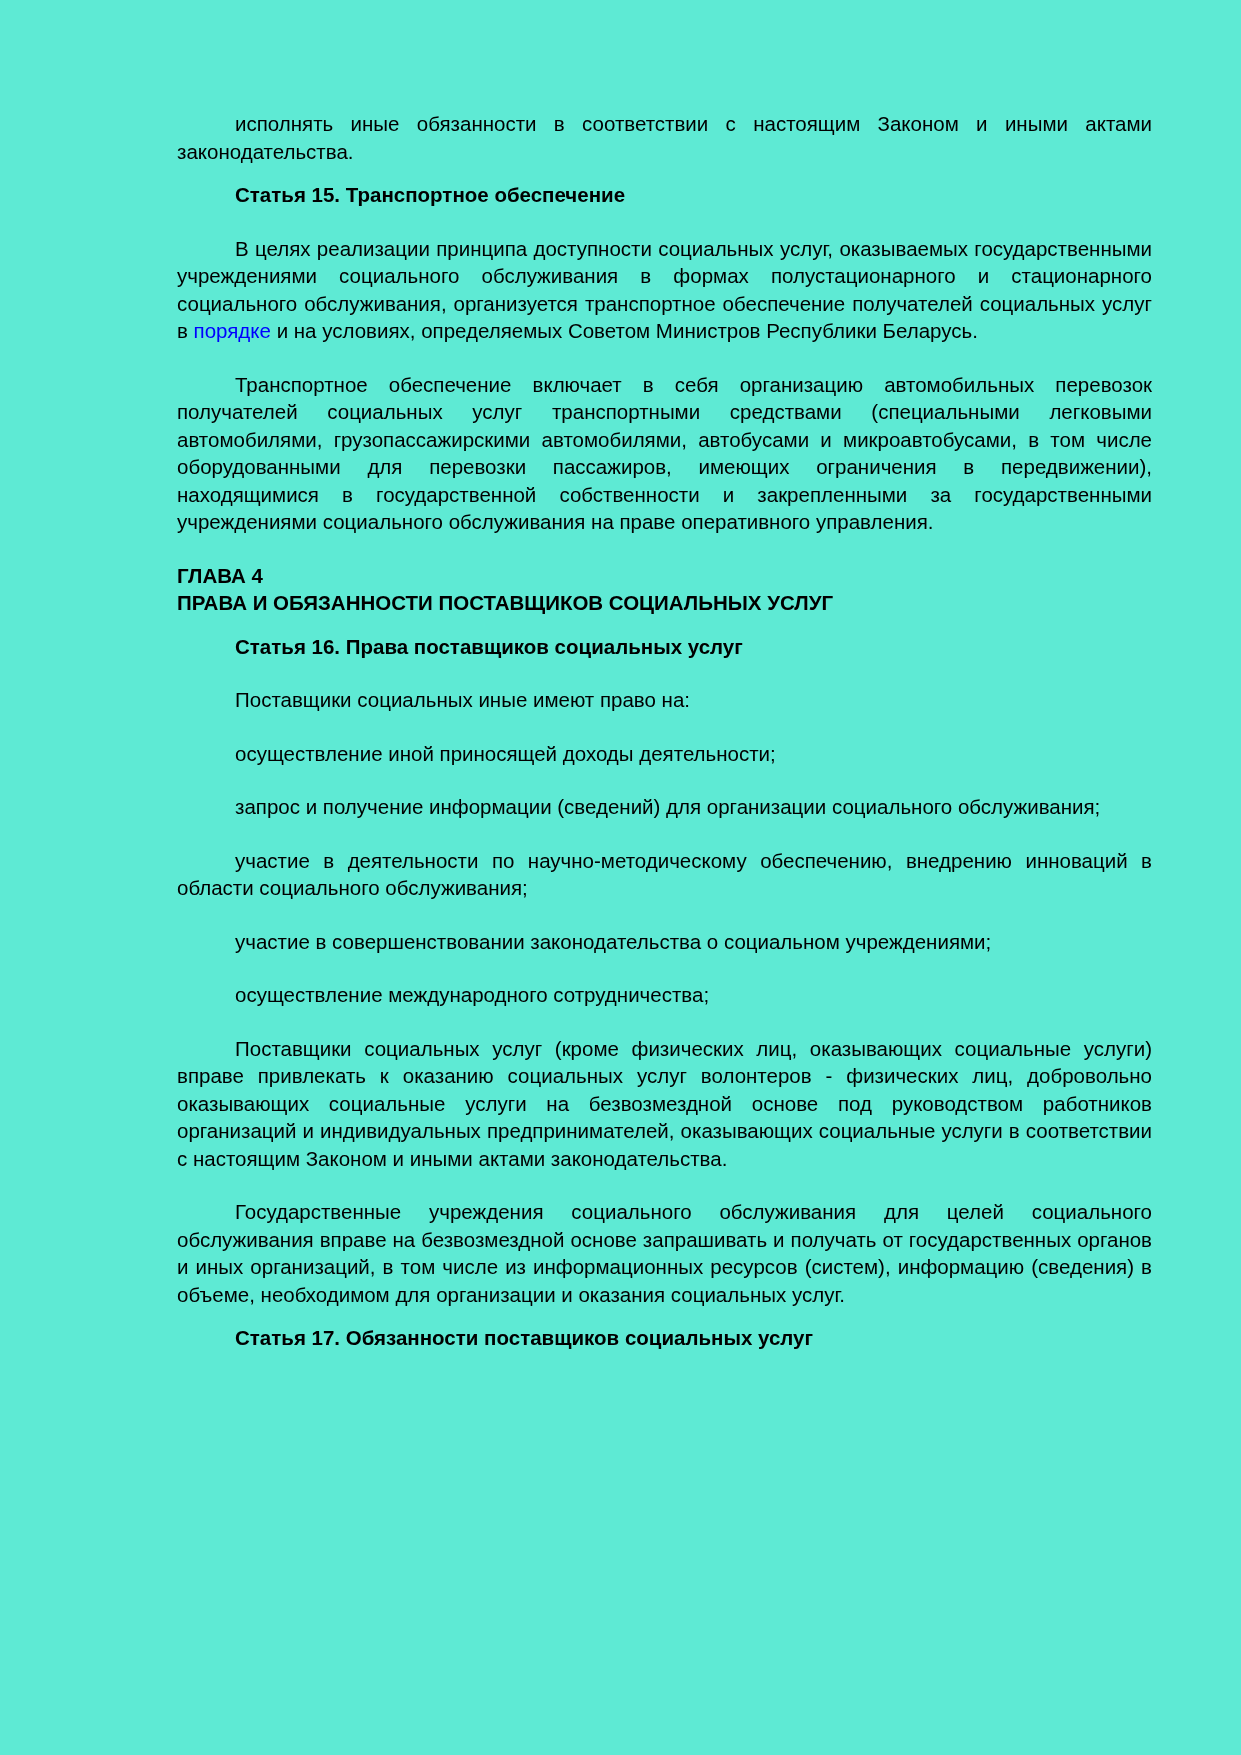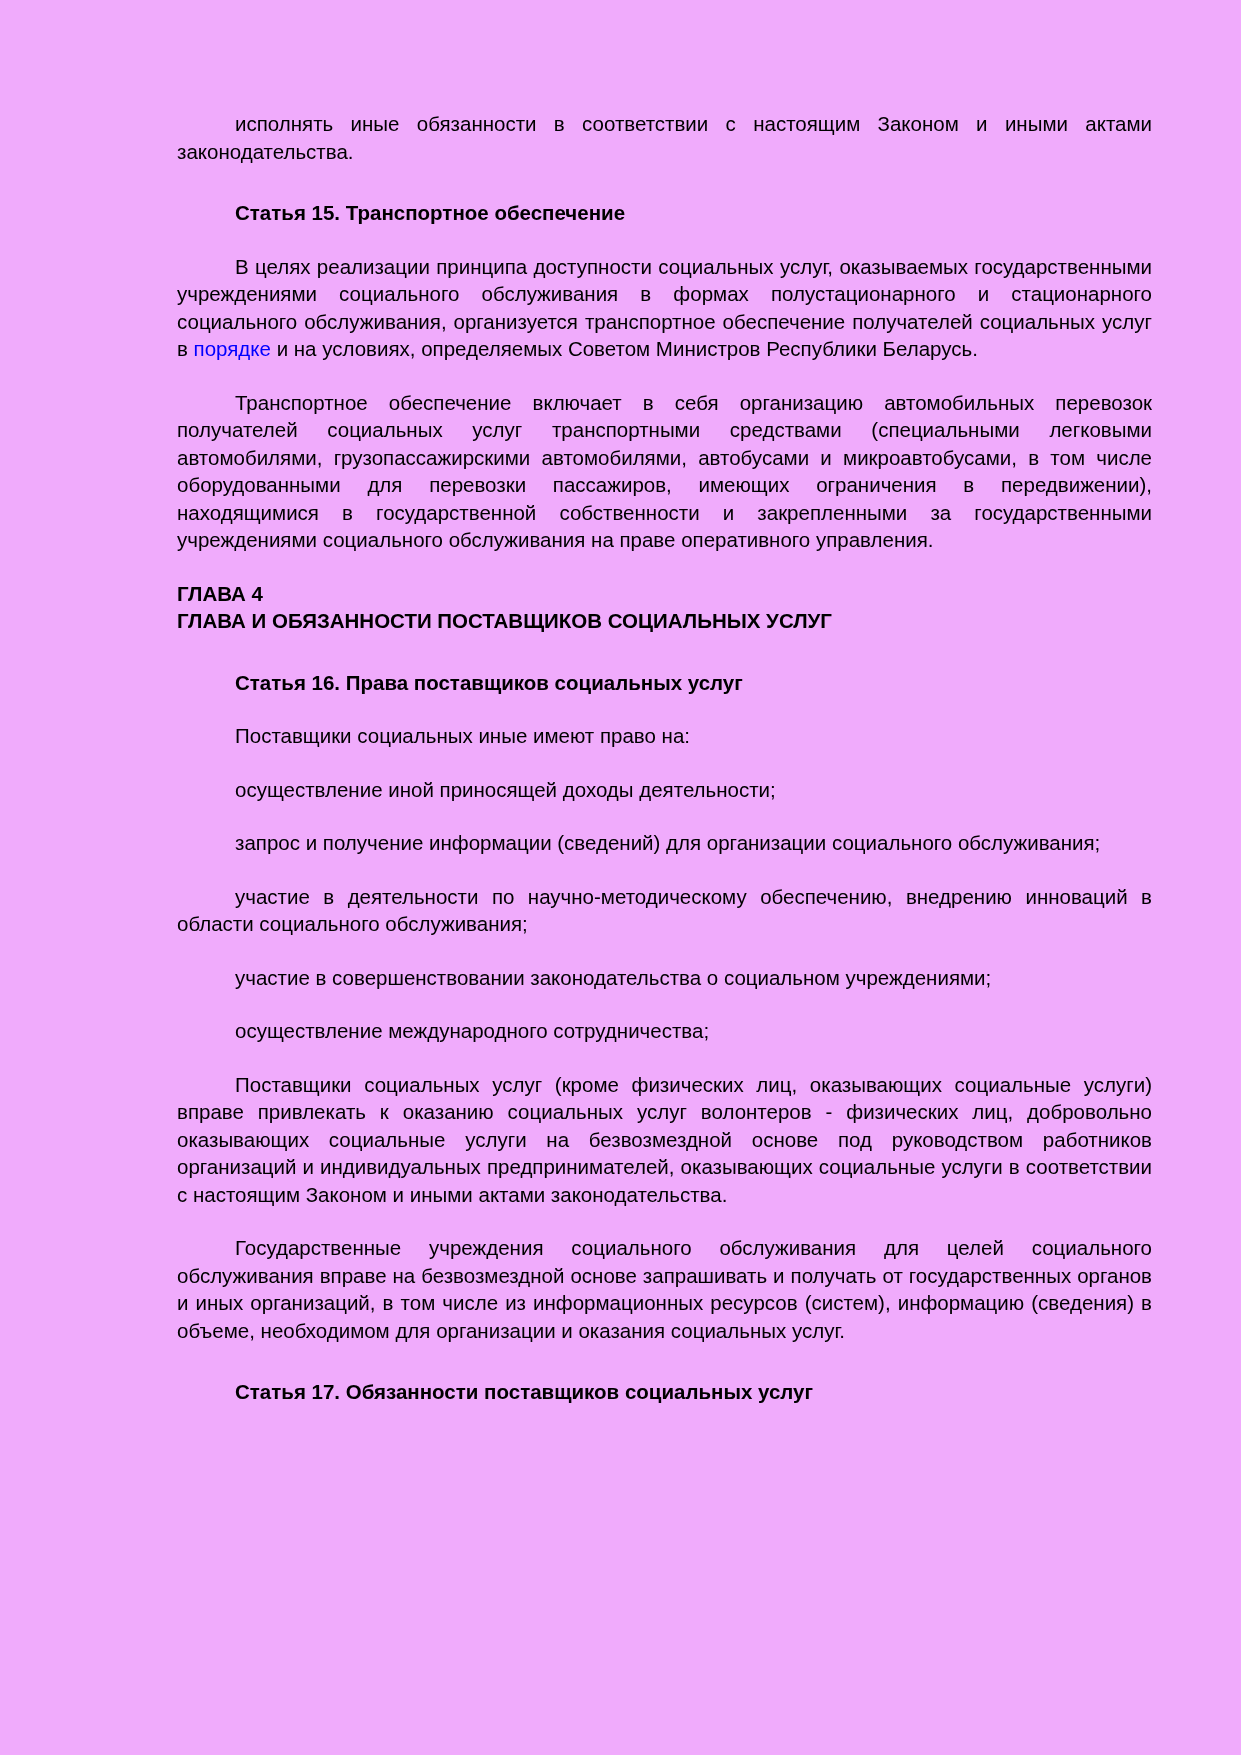--- a/index.html
+++ b/index.html
@@ -6,35 +6,35 @@
     margin: 0;
     padding: 0;
     background: #ffffff;
   }
   .page {
     position: relative;
     box-sizing: border-box;
     width: 1241px;
     height: 1755px;
     margin: 0 auto;
-    background: #f0abfc;
+    background: #5eead4;
     padding: 110px 89px 40px 177px; 
     font-family: "Liberation Sans", "DejaVu Sans", sans-serif;
     font-size: 20.5px;
     line-height: 27.5px;
     color: #000000;
     overflow: hidden;
   }
   .para {
     margin: 26px 0 0 0;
     text-align: justify;
     text-indent: 58px; 
   }
   .article-heading {
-    margin: 34px 0 0 0;
+    margin: 16px 0 0 0;
     font-weight: bold;
     text-indent: 58px;
     text-align: left;
   }
   .chapter-heading {
     margin: 26px 0 0 0;
     font-weight: bold;
     text-align: left;
   }
   .chapter-heading .chapter-line {
@@ -57,21 +57,21 @@
   <p class="para">исполнять иные обязанности в соответствии с настоящим Законом и иными актами законодательства.</p>
 
   <p class="article-heading">Статья 15. Транспортное обеспечение</p>
 
   <p class="para"><span>В целях реализации принципа доступности социальных услуг, оказываемых государственными учреждениями социального обслуживания в формах полустационарного и стационарного социального обслуживания, организуется транспортное обеспечение получателей социальных услуг в </span><a class="doclink">порядке</a><span> и на условиях, определяемых Советом Министров Республики Беларусь.</span></p>
 
   <p class="para">Транспортное обеспечение включает в себя организацию автомобильных перевозок получателей социальных услуг транспортными средствами (специальными легковыми автомобилями, грузопассажирскими автомобилями, автобусами и микроавтобусами, в том числе оборудованными для перевозки пассажиров, имеющих ограничения в передвижении), находящимися в государственной собственности и закрепленными за государственными учреждениями социального обслуживания на праве оперативного управления.</p>
 
   <div class="chapter-heading">
     <p class="chapter-line">ГЛАВА 4</p>
-    <p class="chapter-line">ГЛАВА И ОБЯЗАННОСТИ ПОСТАВЩИКОВ СОЦИАЛЬНЫХ УСЛУГ</p>
+    <p class="chapter-line">ПРАВА И ОБЯЗАННОСТИ ПОСТАВЩИКОВ СОЦИАЛЬНЫХ УСЛУГ</p>
   </div>
 
   <p class="article-heading">Статья 16. Права поставщиков социальных услуг</p>
 
   <p class="para">Поставщики социальных иные имеют право на:</p>
 
   <p class="para">осуществление иной приносящей доходы деятельности;</p>
 
   <p class="para">запрос и получение информации (сведений) для организации социального обслуживания;</p>
 

